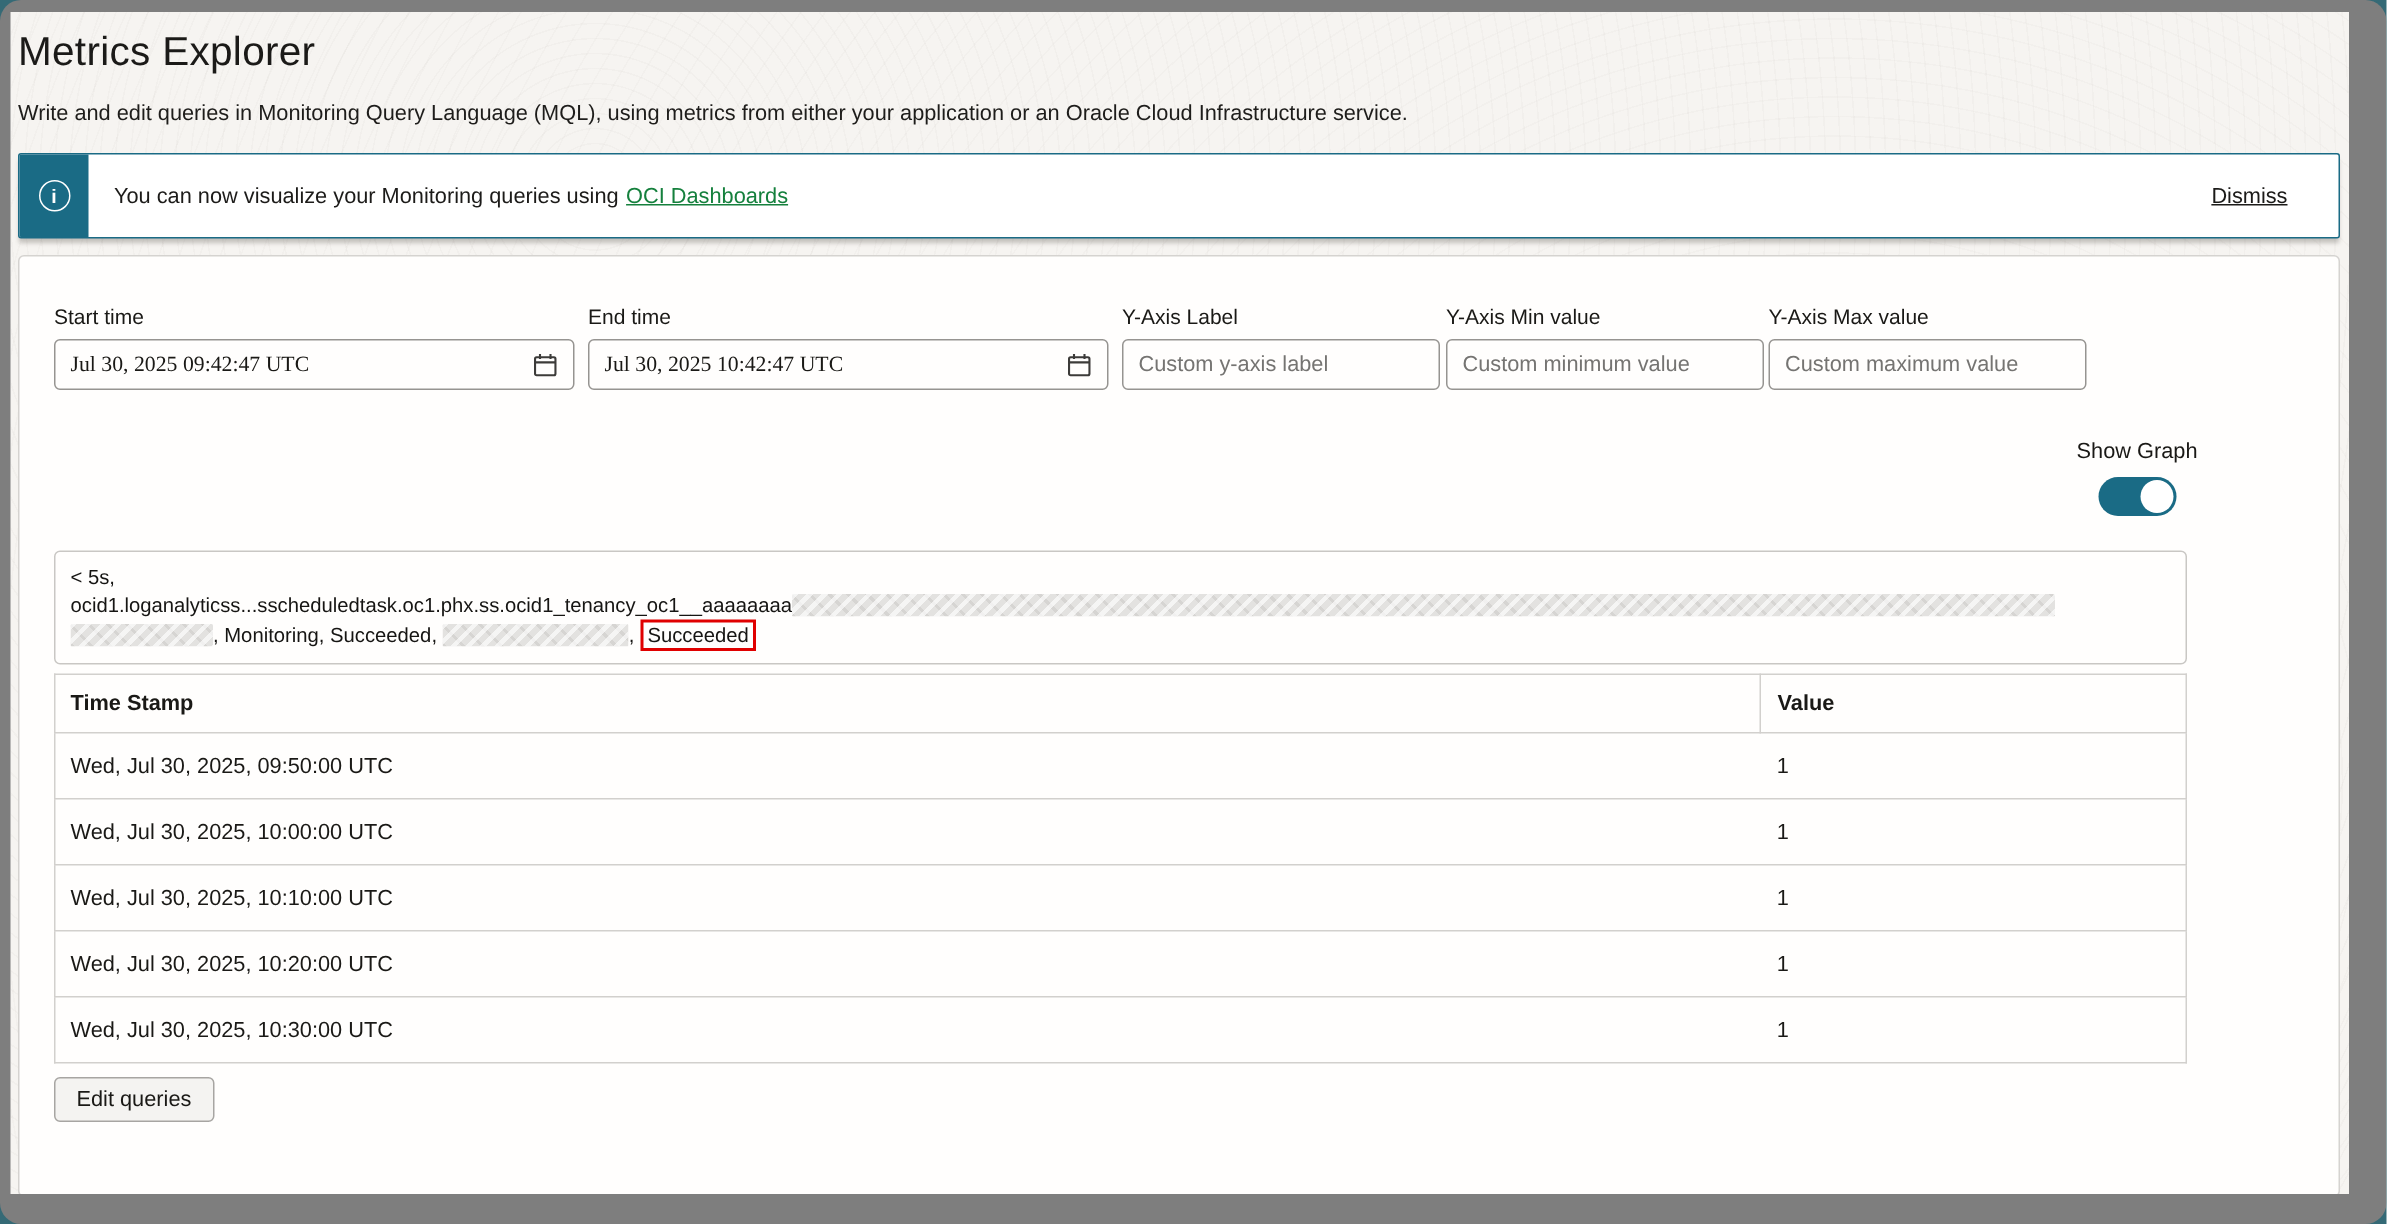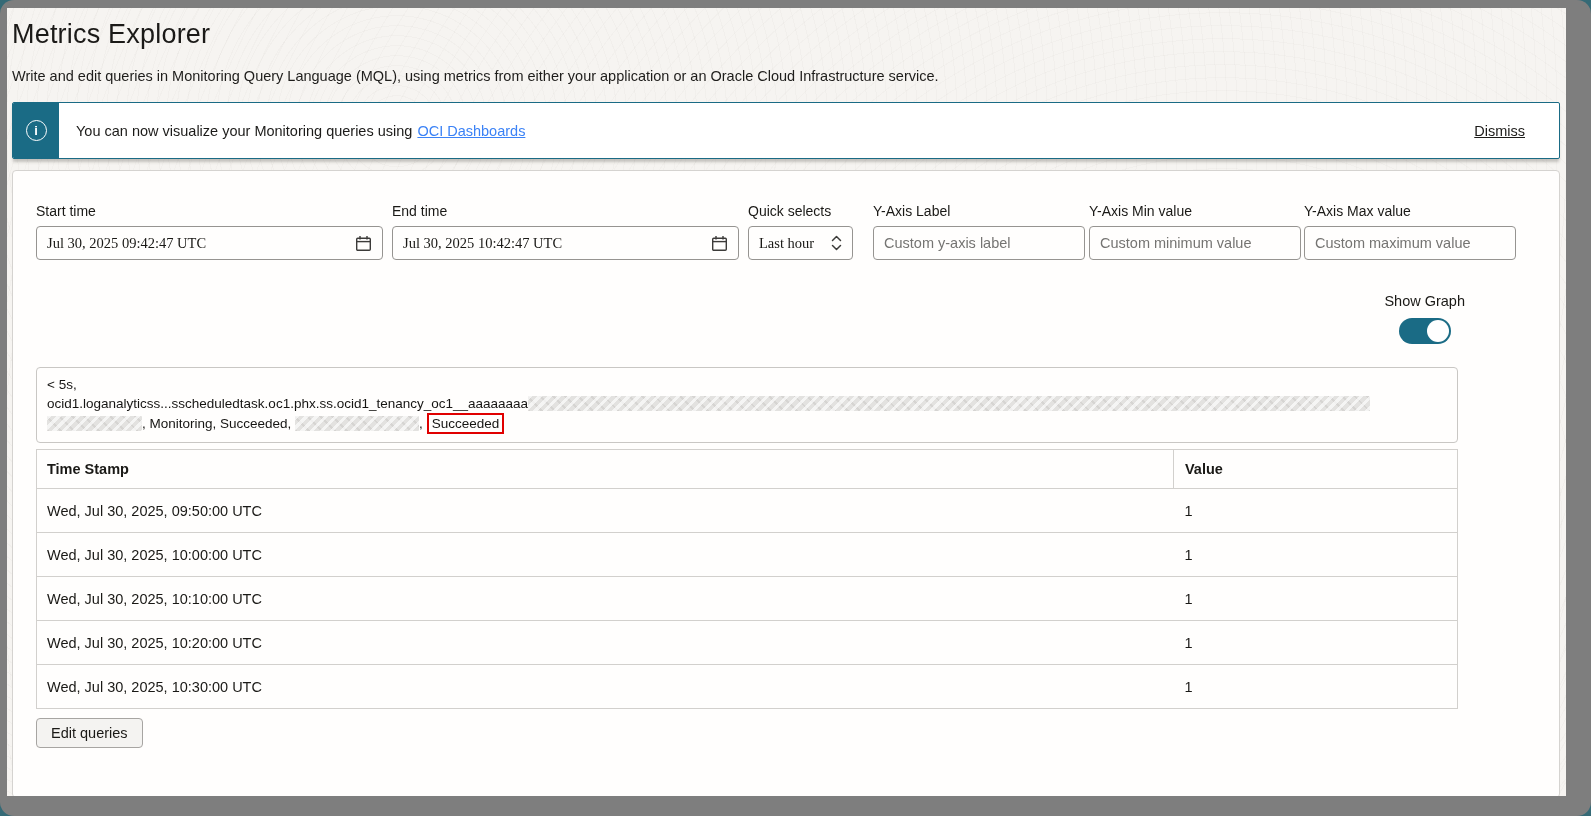--- a/index.html
+++ b/index.html
@@ -67,21 +67,21 @@
     font-size: 13px; font-weight: 700;
   }
   .banner-message {
     flex: 1;
     display: flex; align-items: center;
     padding-left: 17px;
     font-size: 14.5px;
     color: #1c1b19;
   }
   .banner-link {
-    color: #3b82f6;
+    color: #15803d;
     text-decoration: underline;
     margin-left: 5px;
     cursor: pointer;
   }
   .banner-dismiss {
     display: flex; align-items: center;
     padding-right: 34px;
     font-size: 14.5px;
     color: #1c1b19;
     text-decoration: underline;
@@ -272,30 +272,20 @@
             <span class="val">Jul 30, 2025 10:42:47 UTC</span>
             <svg width="17" height="17" viewBox="0 0 17 17" fill="none" stroke="#3c3b39" stroke-width="1.4">
               <rect x="1.7" y="3.2" width="13.6" height="12" rx="1"></rect>
               <line x1="1.7" y1="6.6" x2="15.3" y2="6.6"></line>
               <line x1="5" y1="1" x2="5" y2="4.4"></line>
               <line x1="12" y1="1" x2="12" y2="4.4"></line>
             </svg>
           </div>
         </div>
 
-        <div class="field w-quick mr-20">
-          <span class="field-label">Quick selects</span>
-          <div class="control">
-            <span class="val">Last hour</span>
-            <svg width="11" height="16" viewBox="0 0 11 16" fill="none" stroke="#3c3b39" stroke-width="1.5" stroke-linecap="round" stroke-linejoin="round">
-              <polyline points="1.5,5.5 5.5,1.5 9.5,5.5"></polyline>
-              <polyline points="1.5,10.5 5.5,14.5 9.5,10.5"></polyline>
-            </svg>
-          </div>
-        </div>
 
         <div class="field w-axis mr-4">
           <span class="field-label">Y-Axis Label</span>
           <input class="control" type="text" placeholder="Custom y-axis label" style="">
         </div>
 
         <div class="field w-axis mr-3">
           <span class="field-label">Y-Axis Min value</span>
           <input class="control" type="text" placeholder="Custom minimum value" style="">
         </div>

